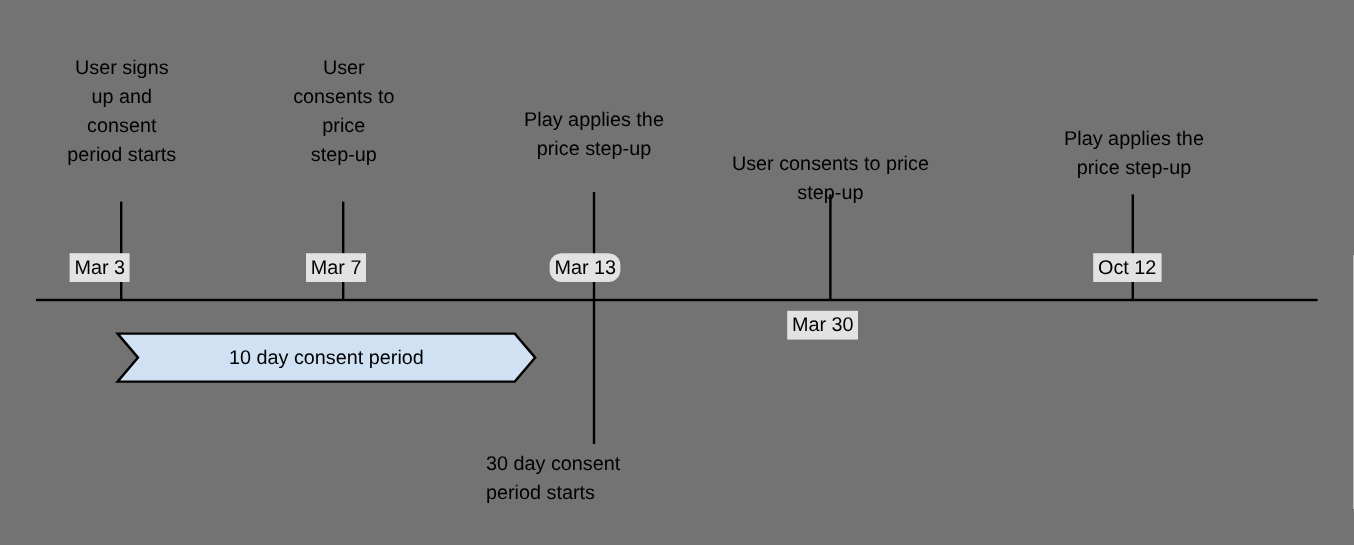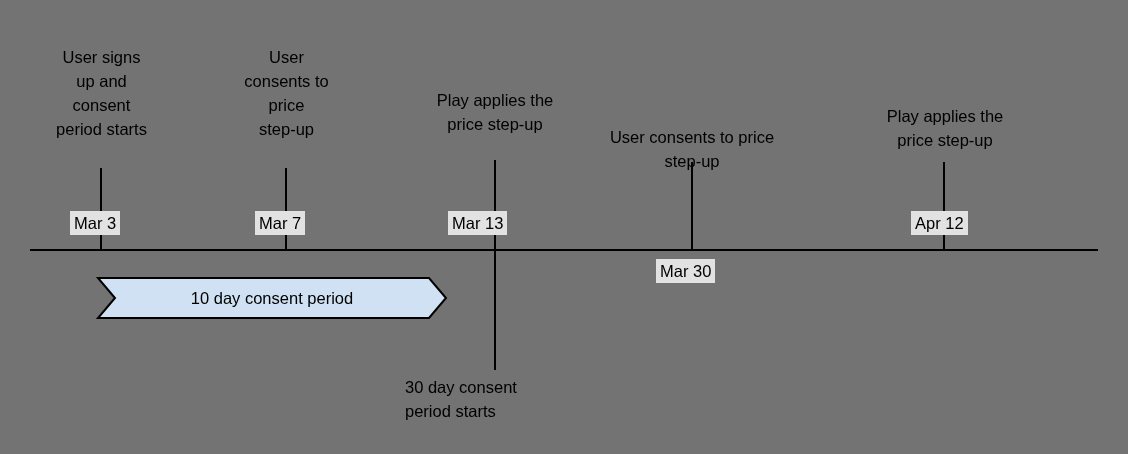--- a/index.html
+++ b/index.html
@@ -120,25 +120,25 @@
 
   <div class="tick" style="left:100px; top:168px; height:82px;"></div>
   <div class="tick" style="left:285px; top:168px; height:82px;"></div>
 
   <div class="tick" style="left:494px; top:160px; height:210px;"></div>
   <div class="tick" style="left:691px; top:162px; height:88px;"></div>
   <div class="tick" style="left:943px; top:162px; height:88px;"></div>
 
   <div class="axis-line"></div>
 
-  <div class="date-chip" style="left:70px; top:211px;">Mar 3</div>
+  <div class="date-chip" style="left:58px; top:211px;">Mar 3</div>
   <div class="date-chip" style="left:255px; top:211px;">Mar 7</div>
-  <div class="date-chip" style="left:448px; top:211px;">Mar 13</div>
+  <div class="date-chip" style="left:458px; top:211px;border-radius:10px;">Mar 13</div>
   <div class="date-chip" style="left:656px; top:211px;margin-top:48px;">Mar 30</div>
-  <div class="date-chip" style="left:911px; top:211px;">Apr 12</div>
+  <div class="date-chip" style="left:911px; top:211px;">Oct 12</div>
 
   <div class="band" style="left:97px; width:350px;">
     <svg viewBox="0 0 350 42" preserveAspectRatio="none">
       <polygon points="1,1 332,1 349,21 332,41 1,41 18,21" fill="#cfe1f2" stroke="#000000" stroke-width="2" stroke-linejoin="miter" vector-effect="non-scaling-stroke"></polygon>
     </svg>
     <div class="band-label">10 day consent period</div>
   </div>
 
 
   <div class="bottom-caption" style="left:405px; top:375px; width:180px;">30 day consent

